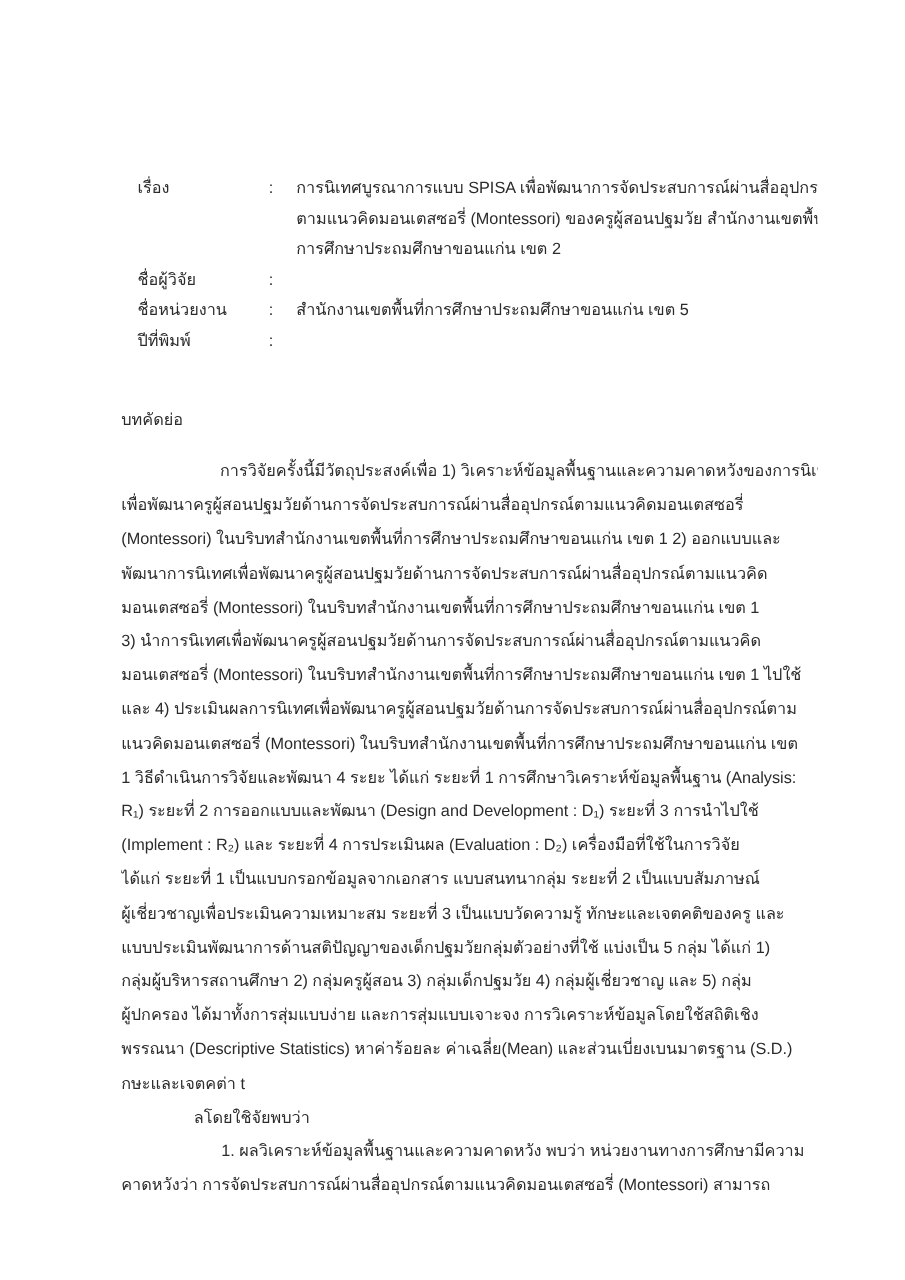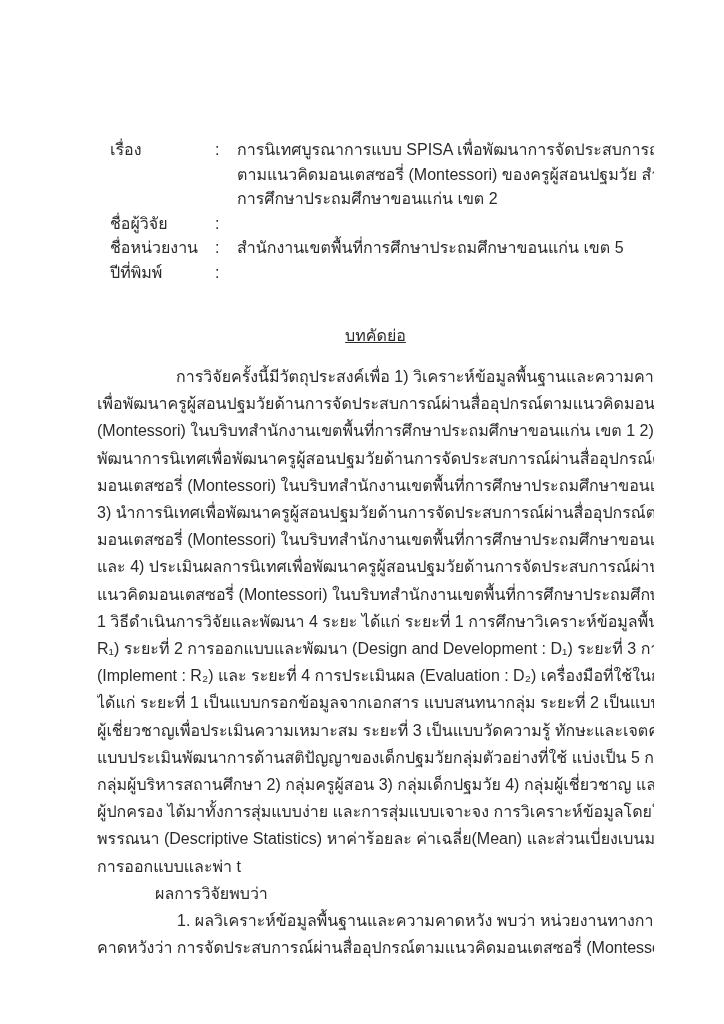--- a/index.html
+++ b/index.html
@@ -6,36 +6,35 @@
   .page {
     position: relative;
     width: 724px;
     height: 1024px;
     margin: 0 auto;
     background: #ffffff;
     box-sizing: border-box;
     padding: 138px 70px 0 97px;
     overflow: hidden;
     font-family: "Liberation Sans", "DejaVu Sans", sans-serif;
-    font-size: 16px;
+    font-size: 13px;
     color: #2b2b2b;
   }
   
   .meta { padding-left: 13px; line-height: 24.5px; }
   .meta-row { display: flex; align-items: flex-start; }
   .meta-label { flex: 0 0 105px; white-space: nowrap; }
   .meta-sep { flex: 0 0 22px; }
   .meta-value { flex: 1 1 auto; min-width: 0; }
   .meta-value .line { white-space: nowrap; overflow: hidden; }
   
   .abstract-title {
     margin-top: 37px;
-    text-align: center;
+    text-align: left;
     line-height: 27px;
-    text-decoration: underline;
   }
   .abstract-body { line-height: 27.2px; }
   .abstract-body .line { white-space: nowrap; overflow: hidden; }
   .p1 { margin-top: 14px; }
   .p1 .line:first-child { text-indent: 79px; }
   .results-heading { line-height: 27.2px; padding-left: 58px; }
   .results .line:first-child { text-indent: 80px; }
 </style>
 </head>
 <body>
@@ -88,23 +87,23 @@
       <div class="line">แนวคิดมอนเตสซอรี่ (Montessori) ในบริบทสำนักงานเขตพื้นที่การศึกษาประถมศึกษาขอนแก่น เขต</div>
       <div class="line">1 วิธีดำเนินการวิจัยและพัฒนา 4 ระยะ ได้แก่ ระยะที่ 1 การศึกษาวิเคราะห์ข้อมูลพื้นฐาน (Analysis:</div>
       <div class="line">R₁) ระยะที่ 2 การออกแบบและพัฒนา (Design and Development : D₁) ระยะที่ 3 การนำไปใช้</div>
       <div class="line">(Implement : R₂) และ ระยะที่ 4 การประเมินผล (Evaluation : D₂) เครื่องมือที่ใช้ในการวิจัย</div>
       <div class="line">ได้แก่ ระยะที่ 1 เป็นแบบกรอกข้อมูลจากเอกสาร แบบสนทนากลุ่ม ระยะที่ 2 เป็นแบบสัมภาษณ์</div>
       <div class="line">ผู้เชี่ยวชาญเพื่อประเมินความเหมาะสม ระยะที่ 3 เป็นแบบวัดความรู้ ทักษะและเจตคติของครู และ</div>
       <div class="line">แบบประเมินพัฒนาการด้านสติปัญญาของเด็กปฐมวัยกลุ่มตัวอย่างที่ใช้ แบ่งเป็น 5 กลุ่ม ได้แก่ 1)</div>
       <div class="line">กลุ่มผู้บริหารสถานศึกษา 2) กลุ่มครูผู้สอน 3) กลุ่มเด็กปฐมวัย 4) กลุ่มผู้เชี่ยวชาญ และ 5) กลุ่ม</div>
       <div class="line">ผู้ปกครอง ได้มาทั้งการสุ่มแบบง่าย และการสุ่มแบบเจาะจง การวิเคราะห์ข้อมูลโดยใช้สถิติเชิง</div>
       <div class="line">พรรณนา (Descriptive Statistics) หาค่าร้อยละ ค่าเฉลี่ย(Mean) และส่วนเบี่ยงเบนมาตรฐาน (S.D.)</div>
-      <div class="line">การออกแบบและพ่า t</div>
+      <div class="line">กษะและเจตคต่า t</div>
     </div>
 
-  <div class="results-heading">ผลการวิจัยพบว่า</div>
+  <div class="results-heading">ลโดยใชิจัยพบว่า</div>
 
   <div class="abstract-body results">
       <div class="line">1. ผลวิเคราะห์ข้อมูลพื้นฐานและความคาดหวัง พบว่า หน่วยงานทางการศึกษามีความ</div>
       <div class="line">คาดหวังว่า การจัดประสบการณ์ผ่านสื่ออุปกรณ์ตามแนวคิดมอนเตสซอรี่ (Montessori) สามารถ</div>
     </div>
 
 </div>
 
 </body></html>

